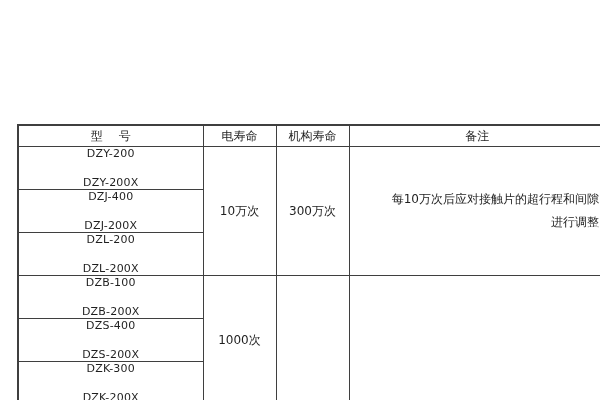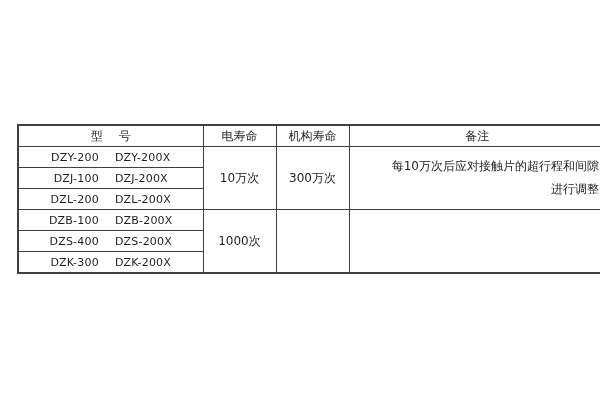--- a/index.html
+++ b/index.html
@@ -46,20 +46,21 @@
     height: 20px;
     vertical-align: middle;
   }
   .model-pair {
     display: flex;
     justify-content: center;
     align-items: center;
     gap: 16px;
     font-size: 11px;
     letter-spacing: 0.2px;
+    flex-direction: column;
   }
   td.life-cell {
     text-align: center;
     vertical-align: middle;
     font-size: 12px;
     margin-top: 31px;
   }
   td.remarks-cell {
     vertical-align: middle;
     padding-left: 24px;
@@ -102,21 +103,21 @@
         <td class="life-cell" rowspan="3">10万次</td>
         <td class="life-cell" rowspan="3">300万次</td>
         <td class="remarks-cell" rowspan="3">
           <div class="remark-line">每10万次后应对接触片的超行程和间隙</div>
           <div class="remark-line">进行调整</div>
         </td>
       </tr>
       <tr>
         <td class="model-cell">
           <div class="model-pair">
-            <span>DZJ-100</span>
+            <span>DZJ-400</span>
             <span>DZJ-200X</span>
           </div>
         </td>
       </tr>
       <tr>
         <td class="model-cell">
           <div class="model-pair">
             <span>DZL-200</span>
             <span>DZL-200X</span>
           </div>

